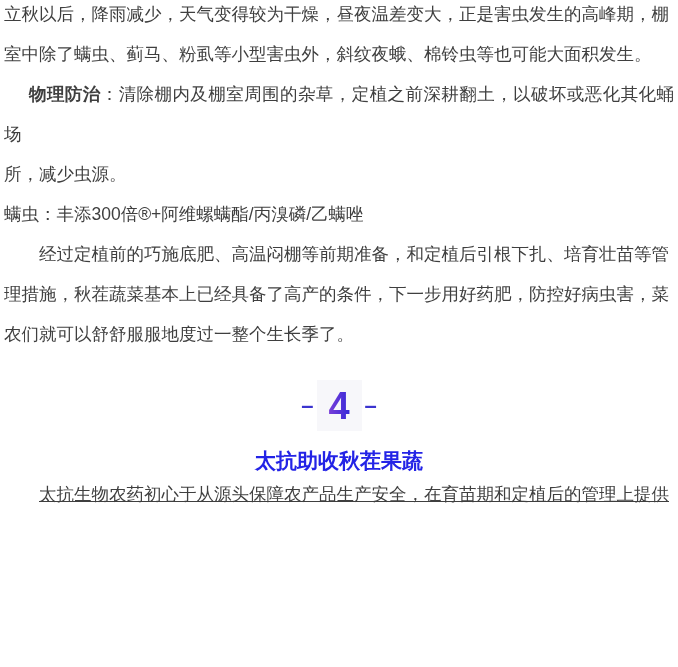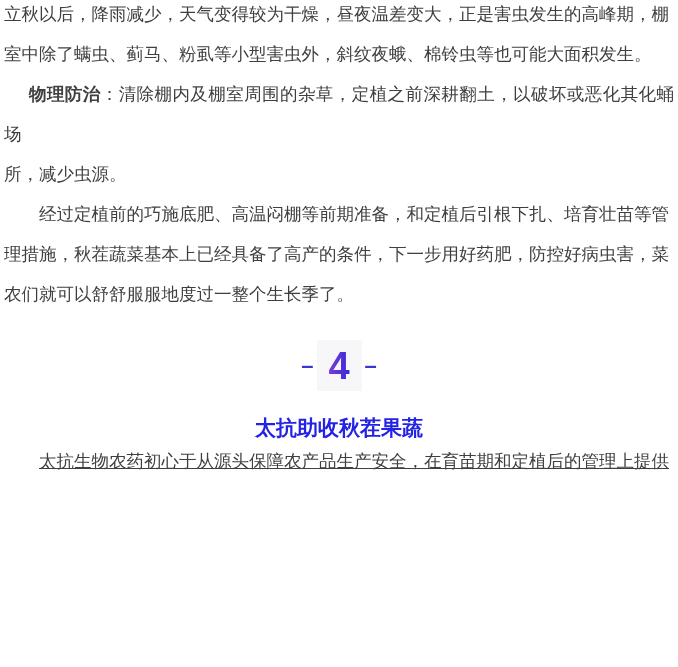--- a/index.html
+++ b/index.html
@@ -61,21 +61,21 @@
     font-size: 38px;
     font-weight: 700;
     line-height: 38px;
     background: linear-gradient(90deg, var(--num-grad-start, #7b3fd8), var(--num-grad-end, #3629d8));
     -webkit-background-clip: text;
     background-clip: text;
     -webkit-text-fill-color: transparent;
     color: transparent;
   }
   .section-title {
-    margin-top: 24px;
+    margin-top: 17px;
     text-align: center;
     color: var(--accent-blue, #2323e6);
     font-size: 21px;
     font-weight: 700;
     line-height: 26px;
   }
   .next-para {
     margin-top: 32px;
     text-decoration: underline;
   }
@@ -85,20 +85,21 @@
 
 <div class="doc">
 
   <p>立秋以后，降雨减少，天气变得较为干燥，昼夜温差变大，正是害虫发生的高峰期，棚
 室中除了螨虫、蓟马、粉虱等小型害虫外，斜纹夜蛾、棉铃虫等也可能大面积发生。</p>
 
   <p><strong>物理防治</strong><span>：清除棚内及棚室周围的杂草，定植之前深耕翻土，以破坏或恶化其化蛹场
 所，减少虫源。</span></p>
 
 
+  <p>螨虫：丰添300倍®+阿维螺螨酯/丙溴磷/乙螨唑</p>
 
 
 
   <p class="indent">经过定植前的巧施底肥、高温闷棚等前期准备，和定植后引根下扎、培育壮苗等管
 理措施，秋茬蔬菜基本上已经具备了高产的条件，下一步用好药肥，防控好病虫害，菜
 农们就可以舒舒服服地度过一整个生长季了。</p>
 
   <div class="section-marker">
     <span class="marker-dash">–</span>
     <span class="marker-box">

